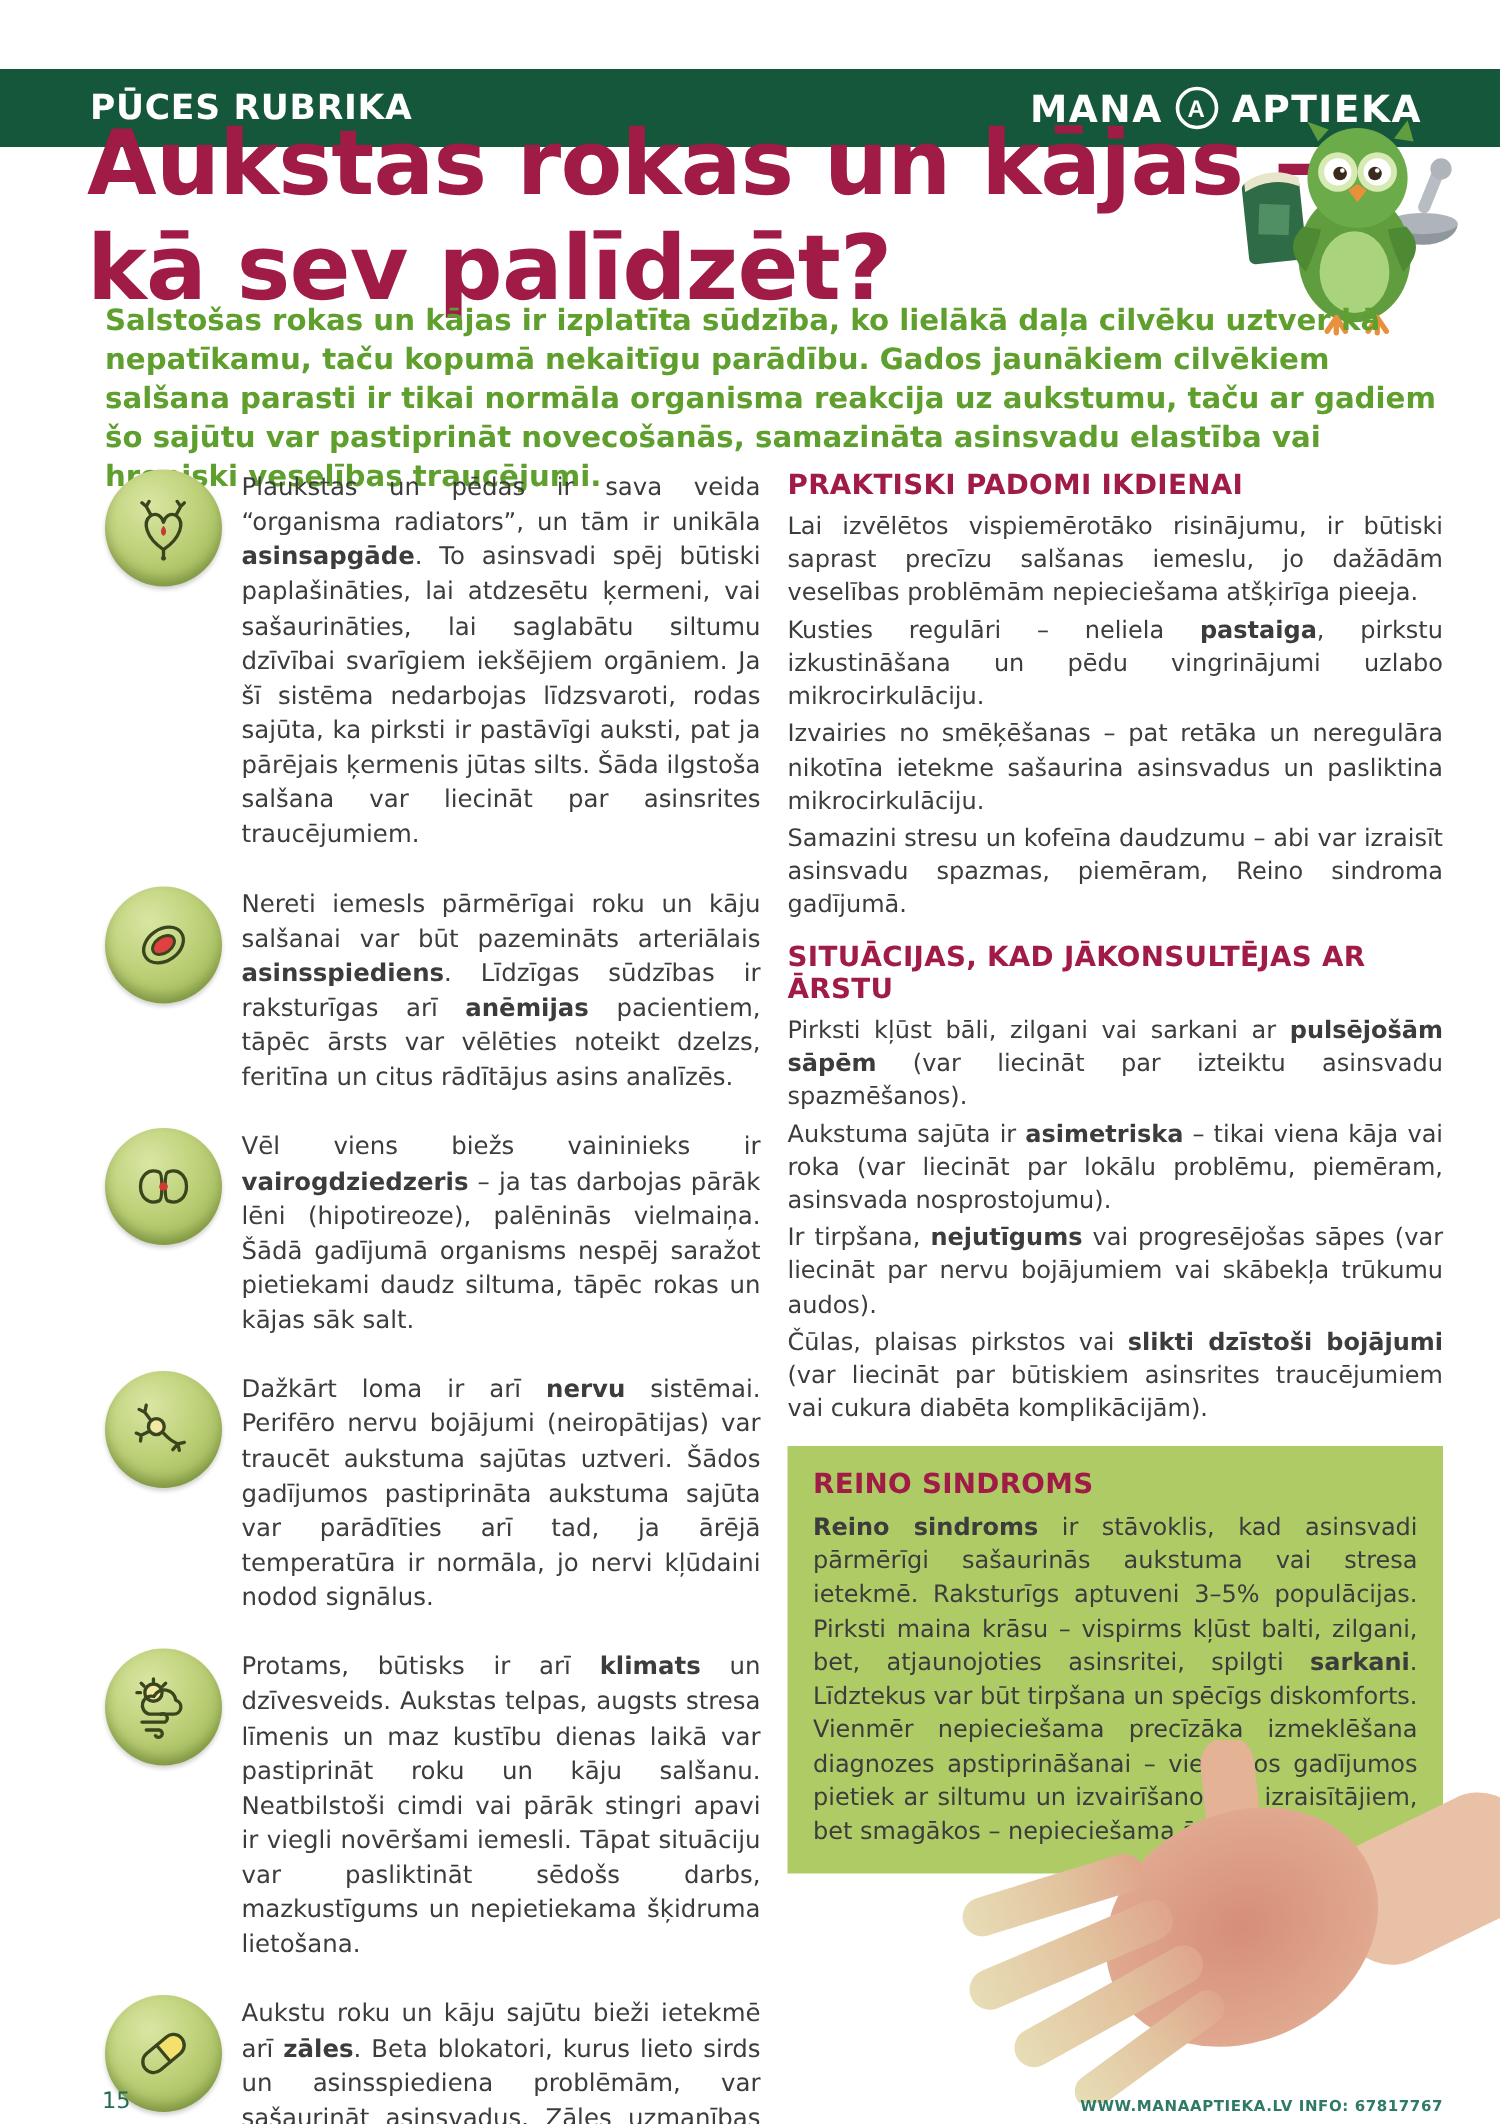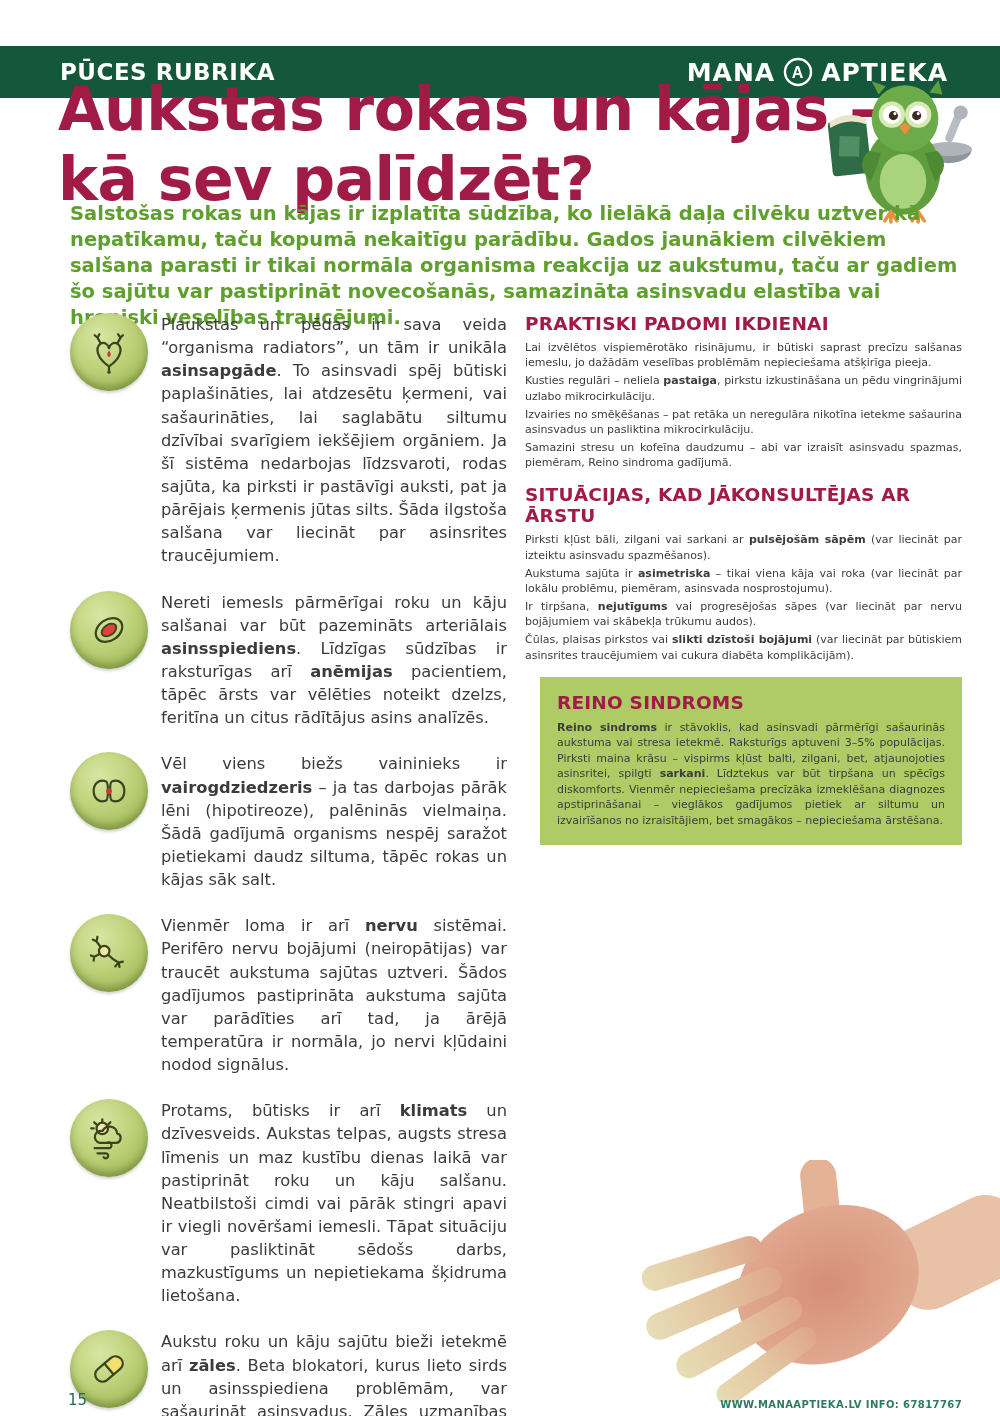--- a/index.html
+++ b/index.html
@@ -38,22 +38,22 @@
   .cause-item{display:flex;gap:13px;margin-bottom:23px;justify-content:space-between;}
   .icon-circle{
     width:78px;height:78px;flex:0 0 78px;border-radius:50%;
     background:radial-gradient(circle at 38% 30%,#d9e6a3 0%,#bed179 45%,#a3bb5c 80%,#8aa148 100%);
     box-shadow:inset 0 -5px 7px rgba(60,80,20,.35),0 2px 3px rgba(0,0,0,.18);
     display:flex;align-items:center;justify-content:center;
   }
   .cause-text{font-size:16.3px;line-height:1.42;text-align:justify;}
   .rc-section{margin-bottom:14px;}
   .rc-heading{color:var(--heading-maroon);font-weight:bold;font-size:18.5px;margin-bottom:6px;letter-spacing:.2px;}
-  .rc-p{font-size:11px;line-height:1.38;text-align:justify;margin-bottom:3px;}
-  .info-box{background:var(--box-green);padding:15px 17px 17px;margin-top:12px;margin-left:15px;}
+  .rc-p{font-size:16px;line-height:1.38;text-align:justify;margin-bottom:3px;}
+  .info-box{background:var(--box-green);padding:15px 17px 17px;margin-top:12px;}
   .info-box .rc-heading{margin-bottom:7px;}
   .info-box .rc-p{line-height:1.41;margin-bottom:0;}
   b{font-weight:bold;}
   
   .hand{position:absolute;top:1160px;right:0;width:370px;height:242px;}
   
   .page-number{position:absolute;left:68px;bottom:7px;color:#256A52;font-size:15px;}
   .contact{position:absolute;right:38px;bottom:6px;color:var(--footer-teal);font-size:10px;letter-spacing:.4px;font-weight:bold;}
 </style>
 </head>
@@ -162,21 +162,21 @@
         </div>
         <div class="cause-item">
           <div class="icon-circle">
             <svg width="46" height="46" viewBox="0 0 48 48">
               <path fill="none" stroke="#39451C" stroke-width="2.3" stroke-linecap="round" stroke-linejoin="round" d="M15.5 18 L11 12 M11 12 L7 10 M11 12 L12 7"></path>
               <path fill="none" stroke="#39451C" stroke-width="2.3" stroke-linecap="round" stroke-linejoin="round" d="M14.5 25 L8.5 28 M8.5 28 L5 26.5 M8.5 28 L8 32"></path>
               <path fill="none" stroke="#39451C" stroke-width="2.3" stroke-linecap="round" stroke-linejoin="round" d="M23.5 26 C28 31 30 32 34 34 M34 34 L38.5 33 M34 34 L35 38.5 M34 34 L30.5 38"></path>
               <circle cx="19" cy="22" r="5.5" fill="#F3E7A4" stroke="#39451C" stroke-width="2.3"></circle>
             </svg>
           </div>
-          <div class="cause-text"><span>Vienmēr loma ir arī </span><b>nervu</b><span> sistēmai. Perifēro nervu bojājumi (neiropātijas) var traucēt aukstuma sajūtas uztveri. Šādos gadījumos pastiprināta aukstuma sajūta var parādīties arī tad, ja ārējā temperatūra ir normāla, jo nervi kļūdaini nodod signālus.</span></div>
+          <div class="cause-text"><span>Dažkārt loma ir arī </span><b>nervu</b><span> sistēmai. Perifēro nervu bojājumi (neiropātijas) var traucēt aukstuma sajūtas uztveri. Šādos gadījumos pastiprināta aukstuma sajūta var parādīties arī tad, ja ārējā temperatūra ir normāla, jo nervi kļūdaini nodod signālus.</span></div>
         </div>
         <div class="cause-item">
           <div class="icon-circle">
             <svg width="46" height="46" viewBox="0 0 48 48">
               <circle cx="17" cy="14" r="6" fill="#F3E7A4" stroke="#39451C" stroke-width="2.3"></circle>
               <path fill="none" stroke="#39451C" stroke-width="2.3" stroke-linecap="round" stroke-linejoin="round" d="M17 4.5 V7 M8.5 7.5 L10.5 9.5 M25.5 7.5 L23.5 9.5 M5.5 14 H8"></path>
               <path fill="none" stroke="#39451C" stroke-width="2.3" stroke-linecap="round" stroke-linejoin="round" d="M14 29 h17 a5 5 0 0 0 1.5 -9.8 a8 8 0 0 0 -15.2 -2.5 A6 6 0 0 0 14 29 Z"></path>
               <path fill="none" stroke="#39451C" stroke-width="2.3" stroke-linecap="round" stroke-linejoin="round" d="M9 34.5 h16 a3 3 0 1 0 -3 -5.5"></path>
               <path fill="none" stroke="#39451C" stroke-width="2.3" stroke-linecap="round" stroke-linejoin="round" d="M12 40 h9 a2.6 2.6 0 1 1 -2.6 4"></path>
             </svg>

